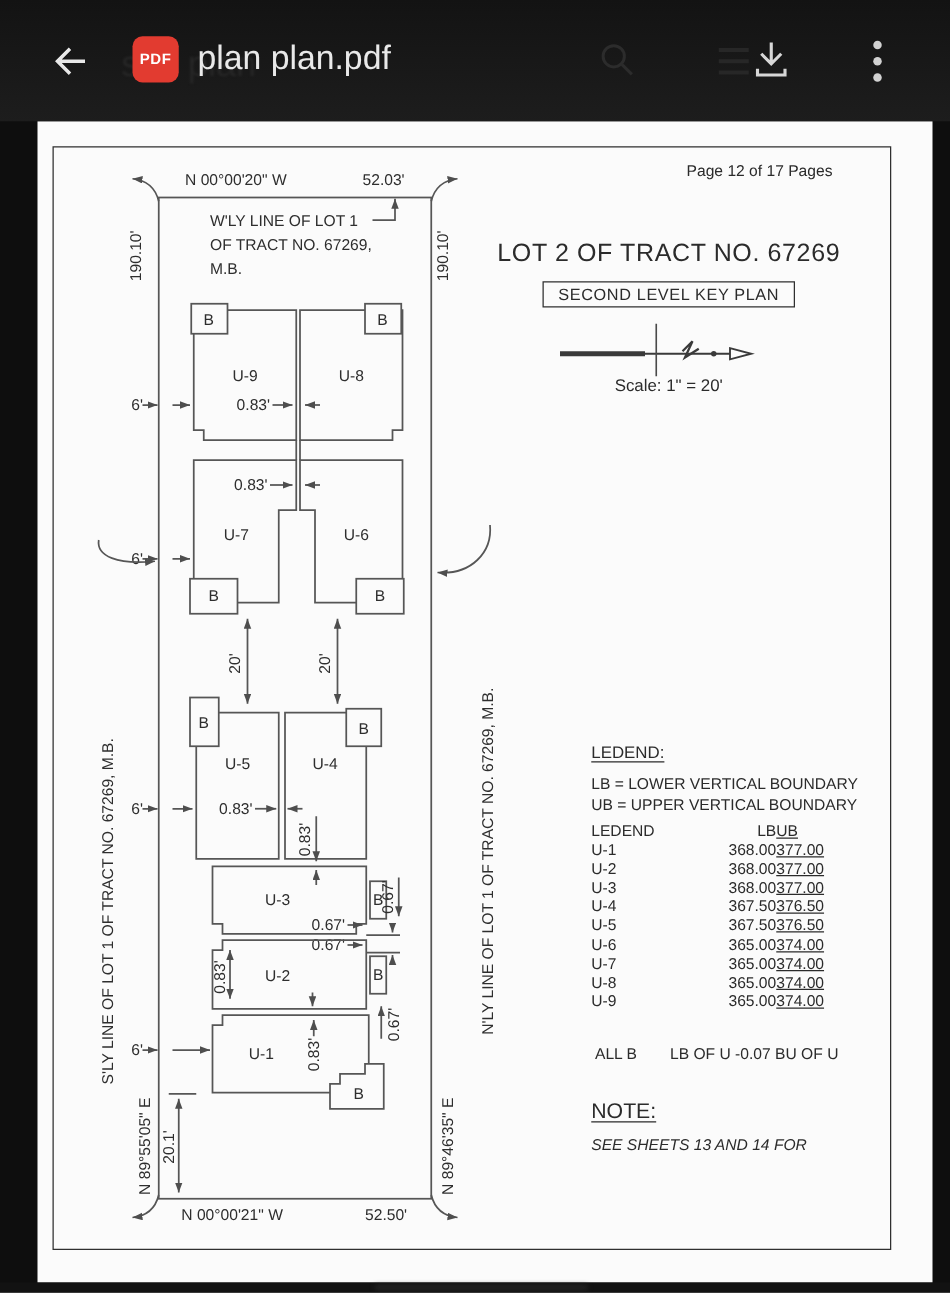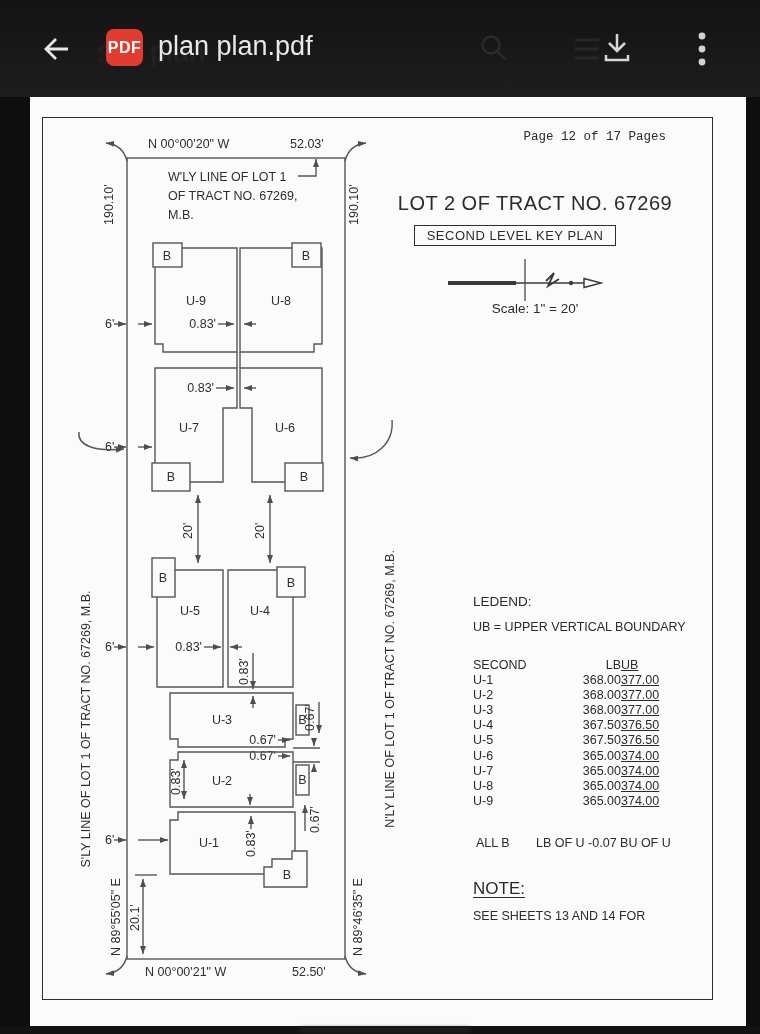--- a/index.html
+++ b/index.html
@@ -3,55 +3,55 @@
 <meta charset="utf-8">
 <style>
   html,body{margin:0;padding:0;background:#0e0e0e;}
   body{width:760px;height:1034px;position:relative;overflow:hidden;font-family:"Liberation Sans",sans-serif;}
 
   
   .appbar{position:absolute;left:0;top:0;width:760px;height:97px;background:linear-gradient(#131313,#1d1d1d);z-index:5;}
   .ghost-title{position:absolute;left:97px;top:36px;font-size:29px;color:#262626;filter:blur(1px);z-index:1;white-space:nowrap;}
   .back-btn{position:absolute;left:38px;top:30px;width:38px;height:38px;z-index:2;}
   .pdf-badge{position:absolute;left:106px;top:29px;width:37px;height:37px;background:#e23b30;border-radius:8px;color:#fff;
-             font-weight:bold;font-size:16px;text-align:center;line-height:37px;letter-spacing:.5px;z-index:2;}
+             font-weight:bold;font-size:12px;text-align:center;line-height:37px;letter-spacing:.5px;z-index:2;}
   .bar-title{position:absolute;left:158px;top:31px;font-size:27px;color:#e9e9e9;z-index:2;white-space:nowrap;}
   .ic{position:absolute;z-index:2;}
   .ic-search{left:478px;top:32px;}
   .ic-toc{left:573px;top:36px;}
   .ic-download{left:598px;top:28px;z-index:3;}
   .ic-menu{left:695px;top:30px;}
 
   
   .page{position:absolute;left:30px;top:97px;width:716px;height:929px;background:#fbfbfb;z-index:2;}
   .sheet-border{position:absolute;left:12px;top:20px;width:671px;height:883px;border:1.6px solid #2f2f2f;box-sizing:border-box;}
   .plan-svg{position:absolute;left:12px;top:20px;}
 
   
   .abs{position:absolute;color:#2b2b2b;}
-  .page-ind{left:420px;top:33px;width:216px;text-align:right;font-size:12.5px;font-family:Liberation Mono, monospace;}
+  .page-ind{left:420px;top:33px;width:216px;text-align:right;font-size:12.5px;}
   .doc-title{left:350px;top:55px;width:310px;text-align:center;font-size:26px;letter-spacing:1px;}
   .doc-sub{left:350px;top:95px;width:310px;text-align:center;font-size:20px;letter-spacing:.5px;}
-  .keywrap{left:330px;top:128px;width:310px;text-align:center;}
+  .keywrap{left:350px;top:128px;width:310px;text-align:center;}
   .keybox{display:inline-block;border:1.4px solid #2f2f2f;padding:2px 12px;font-size:13px;letter-spacing:.5px;}
   .scale-svg{left:408px;top:156px;}
   .scale-lbl{left:350px;top:204px;width:310px;text-align:center;font-size:13.5px;}
   .legend{left:443px;top:497px;width:240px;font-size:12.5px;}
-  .legend .hd{font-size:13.5px;text-underline-offset:3px;margin-bottom:10px;}
+  .legend .hd{font-size:13.5px;text-decoration:underline;text-underline-offset:3px;margin-bottom:10px;}
   .legend .li{line-height:17px;}
   .eltable{left:443px;top:561px;width:198px;font-size:12.5px;}
   .eltable .row{display:flex;line-height:15.1px;}
   .eltable .c1{width:82px;}
   .eltable .c2{width:66px;text-align:right;}
   .eltable .c3{width:50px;text-align:left;text-decoration:underline;}
   .allb{left:446px;top:739px;font-size:12.5px;white-space:nowrap;}
   .allb .l{display:inline-block;width:60px;}
   .note{left:443px;top:782px;width:240px;font-size:12.5px;}
   .note .hd{font-size:17px;text-decoration:underline;text-underline-offset:3px;margin-bottom:9px;}
-  .note .li{line-height:16px;}
+  .note .li{line-height:16px;font-style:italic;}
 
   
   .plan-svg text{font-family:"Liberation Sans",sans-serif;fill:#2e2e2e;font-size:12.5px;}
   .ln{fill:none;stroke:#565656;stroke-width:1.4px;}
   .bx{fill:#fbfbfb;stroke:#565656;stroke-width:1.4px;}
   .ux{font-size:21px;text-anchor:middle;}
   .bl{font-size:11.5px;text-anchor:middle;}
   .dm{font-size:12px;}
   .dme{font-size:12px;text-anchor:end;}
   .br{font-size:13px;}
@@ -252,26 +252,27 @@
     <path d="M75,30 H148" stroke="#3a3a3a" stroke-width="1.6" fill="none"></path>
     <path d="M87,6 V54" stroke="#4a4a4a" stroke-width="1.3" fill="none"></path>
     <path d="M108,28 L116,20 L110,33 L121,26" stroke="#3a3a3a" stroke-width="1.8" fill="none"></path>
     <circle cx="133" cy="30" r="2.2" fill="#3a3a3a"></circle>
     <path d="M146,25.5 L163,30 L146,34.5 Z" fill="#fbfbfb" stroke="#3a3a3a" stroke-width="1.5"></path>
   </svg>
   <div class="abs scale-lbl">Scale: 1" = 20'</div>
 
   <div class="abs legend">
     <div class="hd">LEDEND:</div>
+    <div class="li">LB = LOWER VERTICAL BOUNDARY</div>
     <div class="li">UB = UPPER VERTICAL BOUNDARY</div>
   </div>
 
   <div class="abs eltable">
     <div class="row">
-      <span class="c1">SECOND</span>
+      <span class="c1">LEDEND</span>
       <span class="c2">LB</span>
       <span class="c3">UB</span>
     </div>
     <div class="row">
         <span class="c1">U-1</span>
         <span class="c2">368.00</span>
         <span class="c3">377.00</span>
       </div>
     <div class="row">
         <span class="c1">U-2</span>

